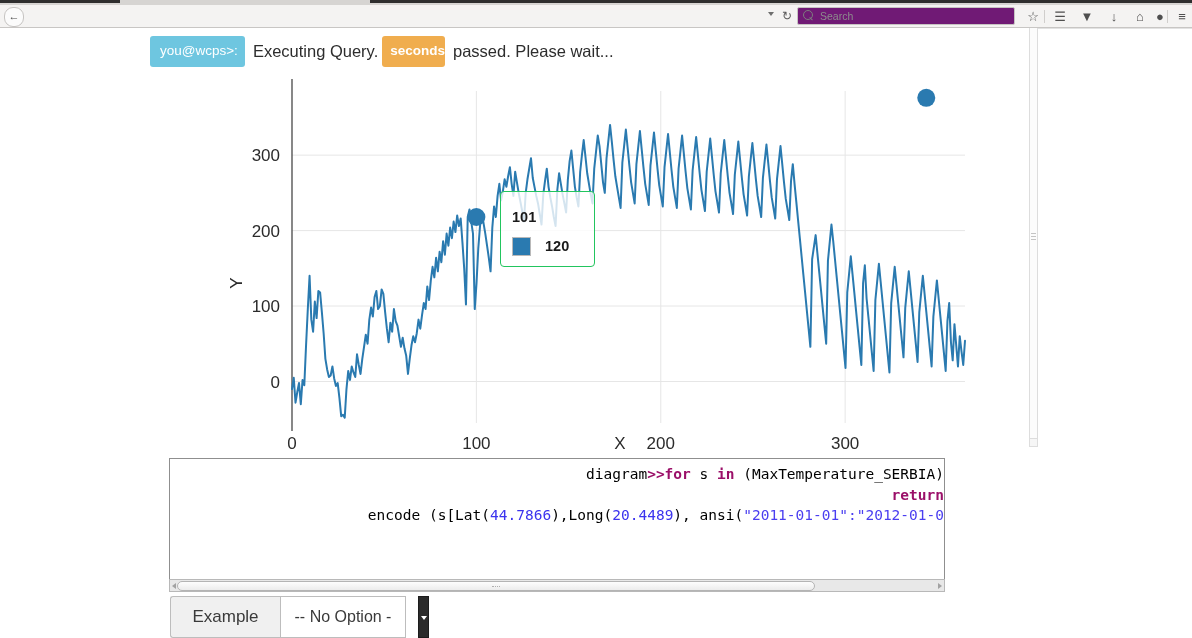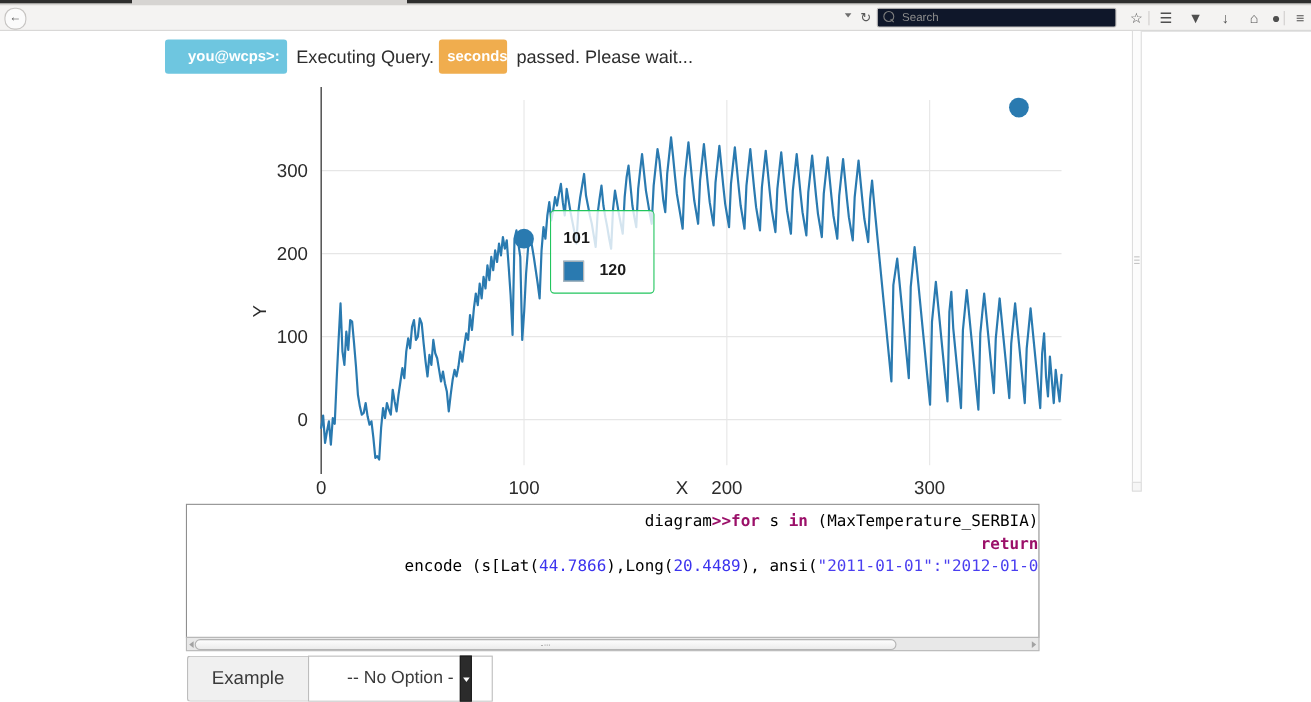--- a/index.html
+++ b/index.html
@@ -56,21 +56,21 @@
     position:absolute;left:768px;top:7px;width:0;height:0;
     border-left:3.5px solid transparent;border-right:3.5px solid transparent;
     border-top:4px solid #6e6e6e;
   }
   #reload-button{
     position:absolute;left:780px;top:4px;width:14px;height:14px;
     color:#5a5a5a;font-size:12px;line-height:14px;text-align:center;
   }
   #searchbar{
     position:absolute;left:797px;top:2px;width:218px;height:18px;
-    background:#0f172a;border:1px solid #c6c4c2;border-radius:2px;
+    background:#701a75;border:1px solid #c6c4c2;border-radius:2px;
     box-sizing:border-box;font-size:10.5px;color:#8d8d8d;line-height:16px;
     padding-left:22px;white-space:nowrap;overflow:hidden;
   }
   #search-icon{
     position:absolute;left:803px;top:5px;width:8px;height:8px;
     border:1.3px solid #7d7d7d;border-radius:50%;
   }
   #search-icon:after{
     content:"";position:absolute;left:6px;top:6px;width:4px;height:0;
     border-top:1.3px solid #7d7d7d;transform:rotate(45deg);
@@ -97,22 +97,22 @@
   }
 
   
   #status-line{
     position:absolute;left:150px;top:8px;height:24px;
     white-space:nowrap;
     font-size:16.5px;color:#2d2d2d;line-height:24px;
   }
   #prompt-badge{
     display:inline-block;background:#6ec6e0;color:#ffffff;
-    font-weight:bold;font-size:13.5px;
-    padding:3px 7px 4px 21px;border-radius:3px;vertical-align:2px;
+    font-weight:normal;font-size:13.5px;
+    padding:3px 7px 4px 10px;border-radius:3px;vertical-align:2px;
   }
   #status-text-1{margin-left:8px;}
   #seconds-badge{
     display:inline-block;background:#f0ad4e;color:#ffffff;
     font-weight:bold;font-size:13.5px;
     padding:3px 0 4px 8px;border-radius:3px;vertical-align:2px;
     margin:0 4px;
   }
   #status-text-2{margin-left:4px;}
 
@@ -211,21 +211,21 @@
   #example-row{
     position:absolute;left:170px;top:568px;height:42px;
   }
   #example-label{
     position:absolute;left:0;top:0;width:110px;height:42px;
     background:#f0f0f0;border:1px solid #bdbdbd;border-right:none;
     border-radius:3px 0 0 3px;box-sizing:border-box;
     font-size:17px;color:#3a3a3a;line-height:40px;text-align:center;
   }
   #example-select{
-    position:absolute;left:110px;top:0;width:168px;height:42px;
+    position:absolute;left:110px;top:0;width:126px;height:42px;
     background:#ffffff;border:1px solid #bdbdbd;
     box-sizing:border-box;
     font-size:16px;color:#3a3a3a;line-height:40px;text-align:center;
     overflow:hidden;white-space:nowrap;
   }
   #example-select-arrow{
     position:absolute;left:248px;top:0;width:11px;height:42px;
     background:#2b2b2b;border:1px solid #1c1c1c;box-sizing:border-box;
   }
   #example-select-arrow:after{

